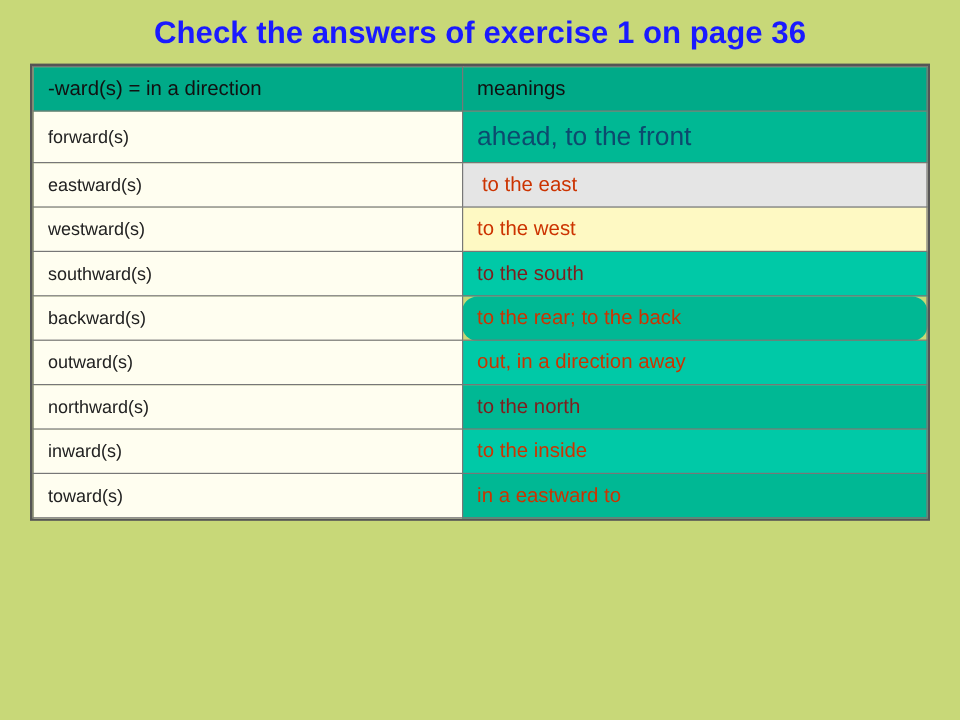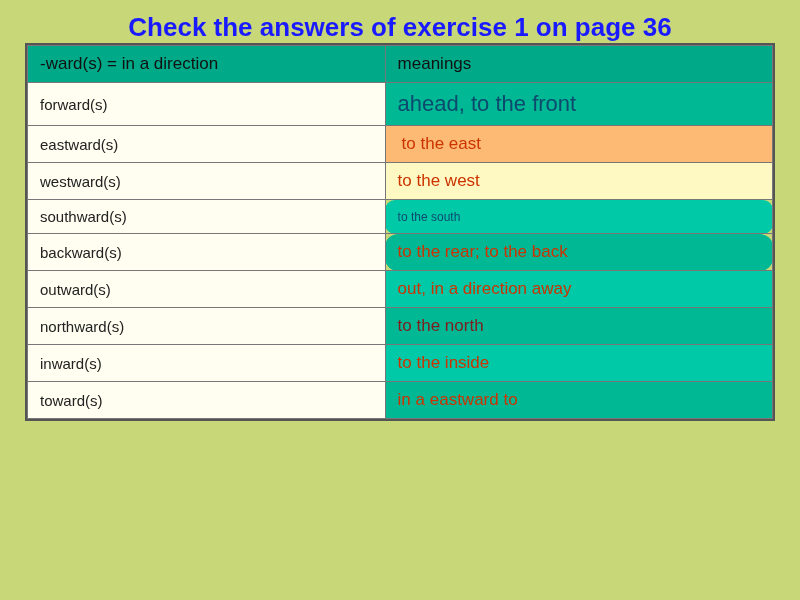--- a/index.html
+++ b/index.html
@@ -14,21 +14,21 @@
       align-items: center;
       justify-content: flex-start;
       overflow: hidden;
     }
 
     #title {
       color: #1a1aff;
       font-size: 26px;
       font-weight: bold;
       text-align: center;
-      padding: 12px 16px 0 16px;
+      padding: 12px 16px 10px 16px;
       width: 100%;
     }
 
     #table-container {
       width: 750px;
       border: 2px solid #555;
     }
 
     table {
       width: 100%;
@@ -70,29 +70,29 @@
       <tr class="header-row">
         <td class="col-term">-ward(s) = in a direction</td>
         <td class="col-meaning">meanings</td>
       </tr>
     <tr>
           <td class="col-term">forward(s)</td>
           <td class="col-meaning" style="background: rgb(0, 184, 148); color: #0c4a6e; font-size: 22px;">ahead, to the front</td>
         </tr>
         <tr>
           <td class="col-term">eastward(s)</td>
-          <td class="col-meaning" style="background: #fdba74; color: rgb(204, 51, 0); font-size: 17px; padding-left: 16px;">to the east</td>
+          <td class="col-meaning" style="background: #e5e5e5; color: rgb(204, 51, 0); font-size: 17px; padding-left: 16px;">to the east</td>
         </tr>
         <tr>
           <td class="col-term">westward(s)</td>
           <td class="col-meaning" style="background: #fef9c3; color: rgb(204, 51, 0); font-size: 17px;">to the west</td>
         </tr>
         <tr>
           <td class="col-term">southward(s)</td>
-          <td class="col-meaning" style="background: rgb(0, 201, 167); color: #0c4a6e; font-size: 12px; border-radius: 10px;">to the south</td>
+          <td class="col-meaning" style="background: rgb(0, 201, 167); color: #7f1d1d; font-size: 17px;">to the south</td>
         </tr>
         <tr>
           <td class="col-term">backward(s)</td>
           <td class="col-meaning" style="background: rgb(0, 184, 148); color: rgb(204, 51, 0); font-size: 17px; border-radius: 13px;">to the rear; to the back</td>
         </tr>
         <tr>
           <td class="col-term">outward(s)</td>
           <td class="col-meaning" style="background: rgb(0, 201, 167); color: rgb(204, 51, 0); font-size: 17px;">out, in a direction away</td>
         </tr>
         <tr>

